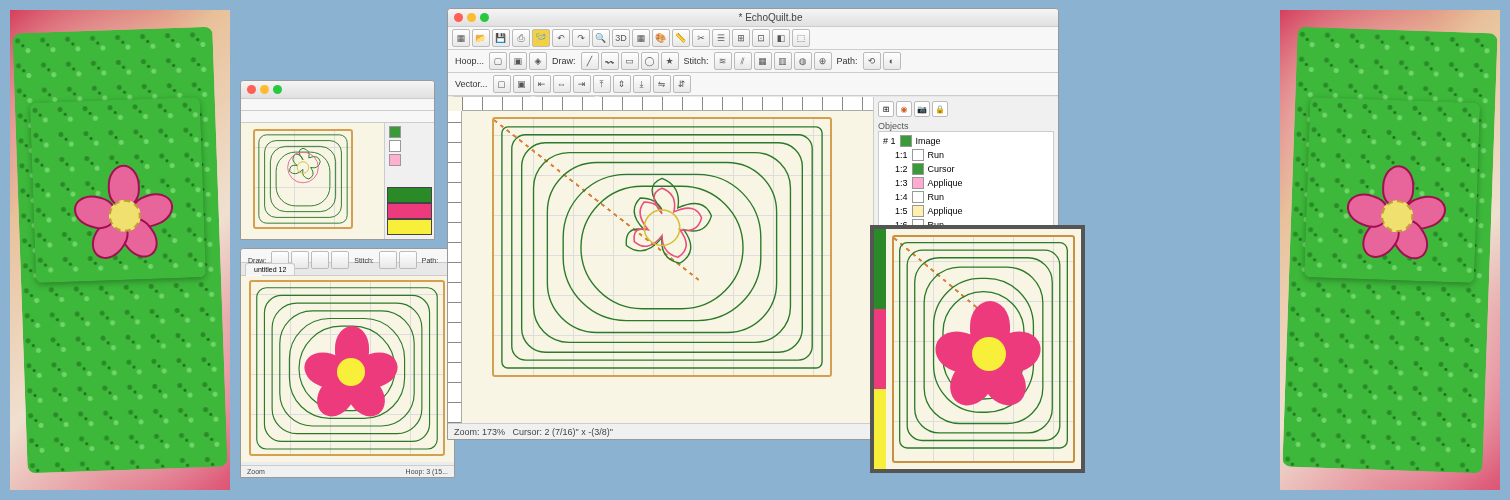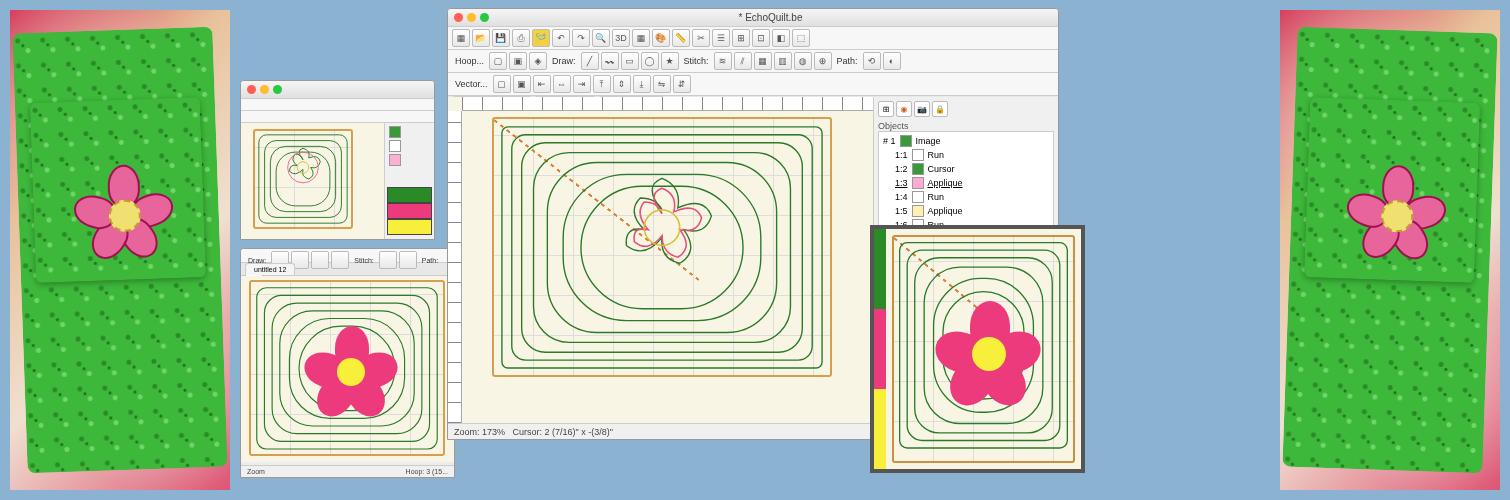--- a/index.html
+++ b/index.html
@@ -289,21 +289,21 @@
         <div class="obj-row" style="padding-left:14px;">
             <span>1:1</span>
             <span class="obj-swatch" style="background:#fff;"></span>
             <span>Run</span>
           </div>
         <div class="obj-row" style="padding-left:14px;text-align:right;">
             <span>1:2</span>
             <span class="obj-swatch" style="background:#3a9a38;"></span>
             <span>Cursor</span>
           </div>
-        <div class="obj-row" style="padding-left:14px;text-decoration:underline;">
+        <div class="obj-row" style="padding-left:14px;">
             <span>1:3</span>
             <span class="obj-swatch" style="background:#ffaad0;"></span>
             <span>Applique</span>
           </div>
         <div class="obj-row" style="padding-left:14px;">
             <span>1:4</span>
             <span class="obj-swatch" style="background:#fff;"></span>
             <span>Run</span>
           </div>
         <div class="obj-row" style="padding-left:14px;">

